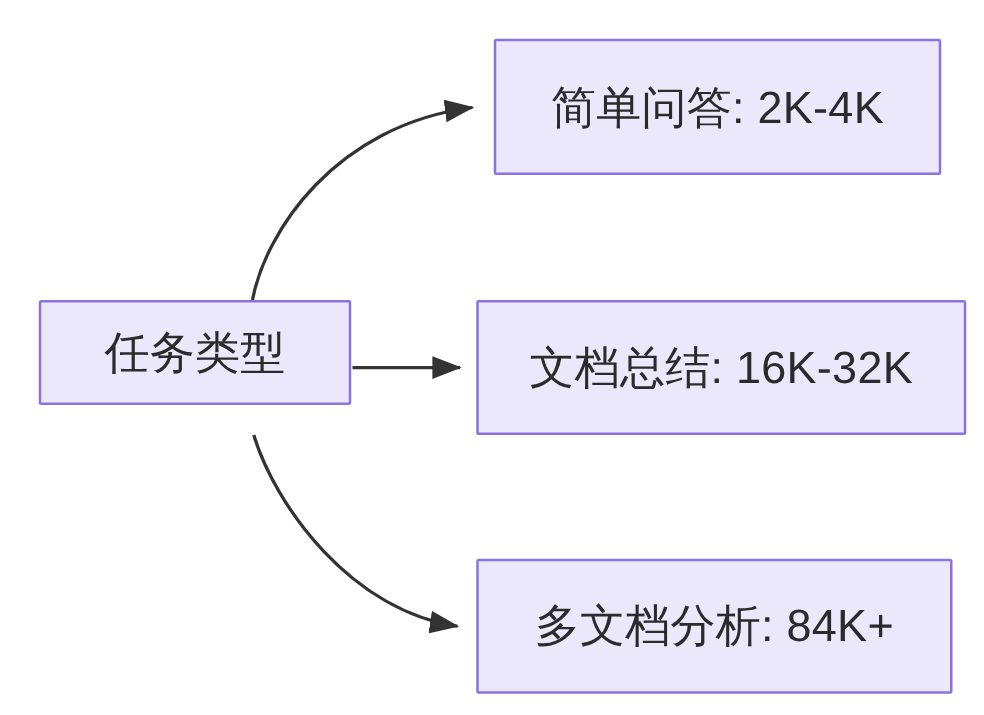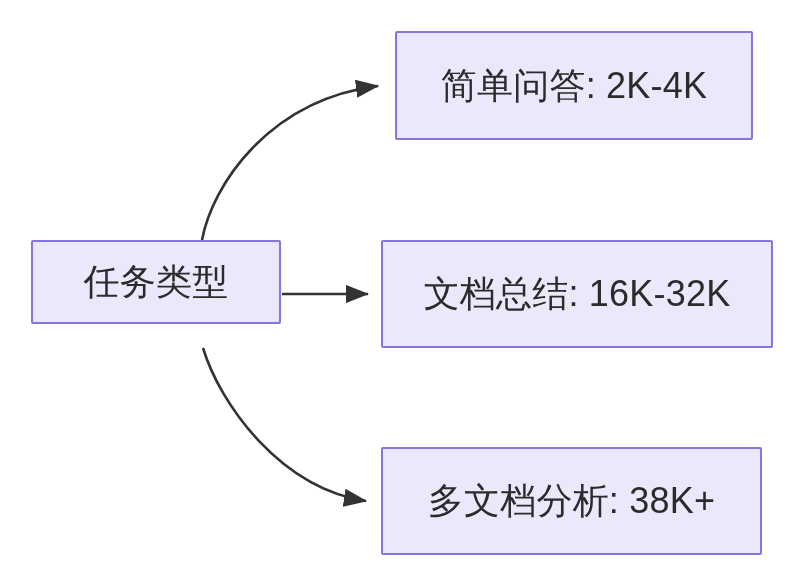--- a/index.html
+++ b/index.html
@@ -76,16 +76,16 @@
 
   <div class="node" id="node-qa">
     <span class="node-label">简单问答: 2K-4K</span>
   </div>
 
   <div class="node" id="node-sum">
     <span class="node-label">文档总结: 16K-32K</span>
   </div>
 
   <div class="node" id="node-multi">
-    <span class="node-label">多文档分析: 38K+</span>
+    <span class="node-label">多文档分析: 84K+</span>
   </div>
 
 </div>
 
 </body></html>

